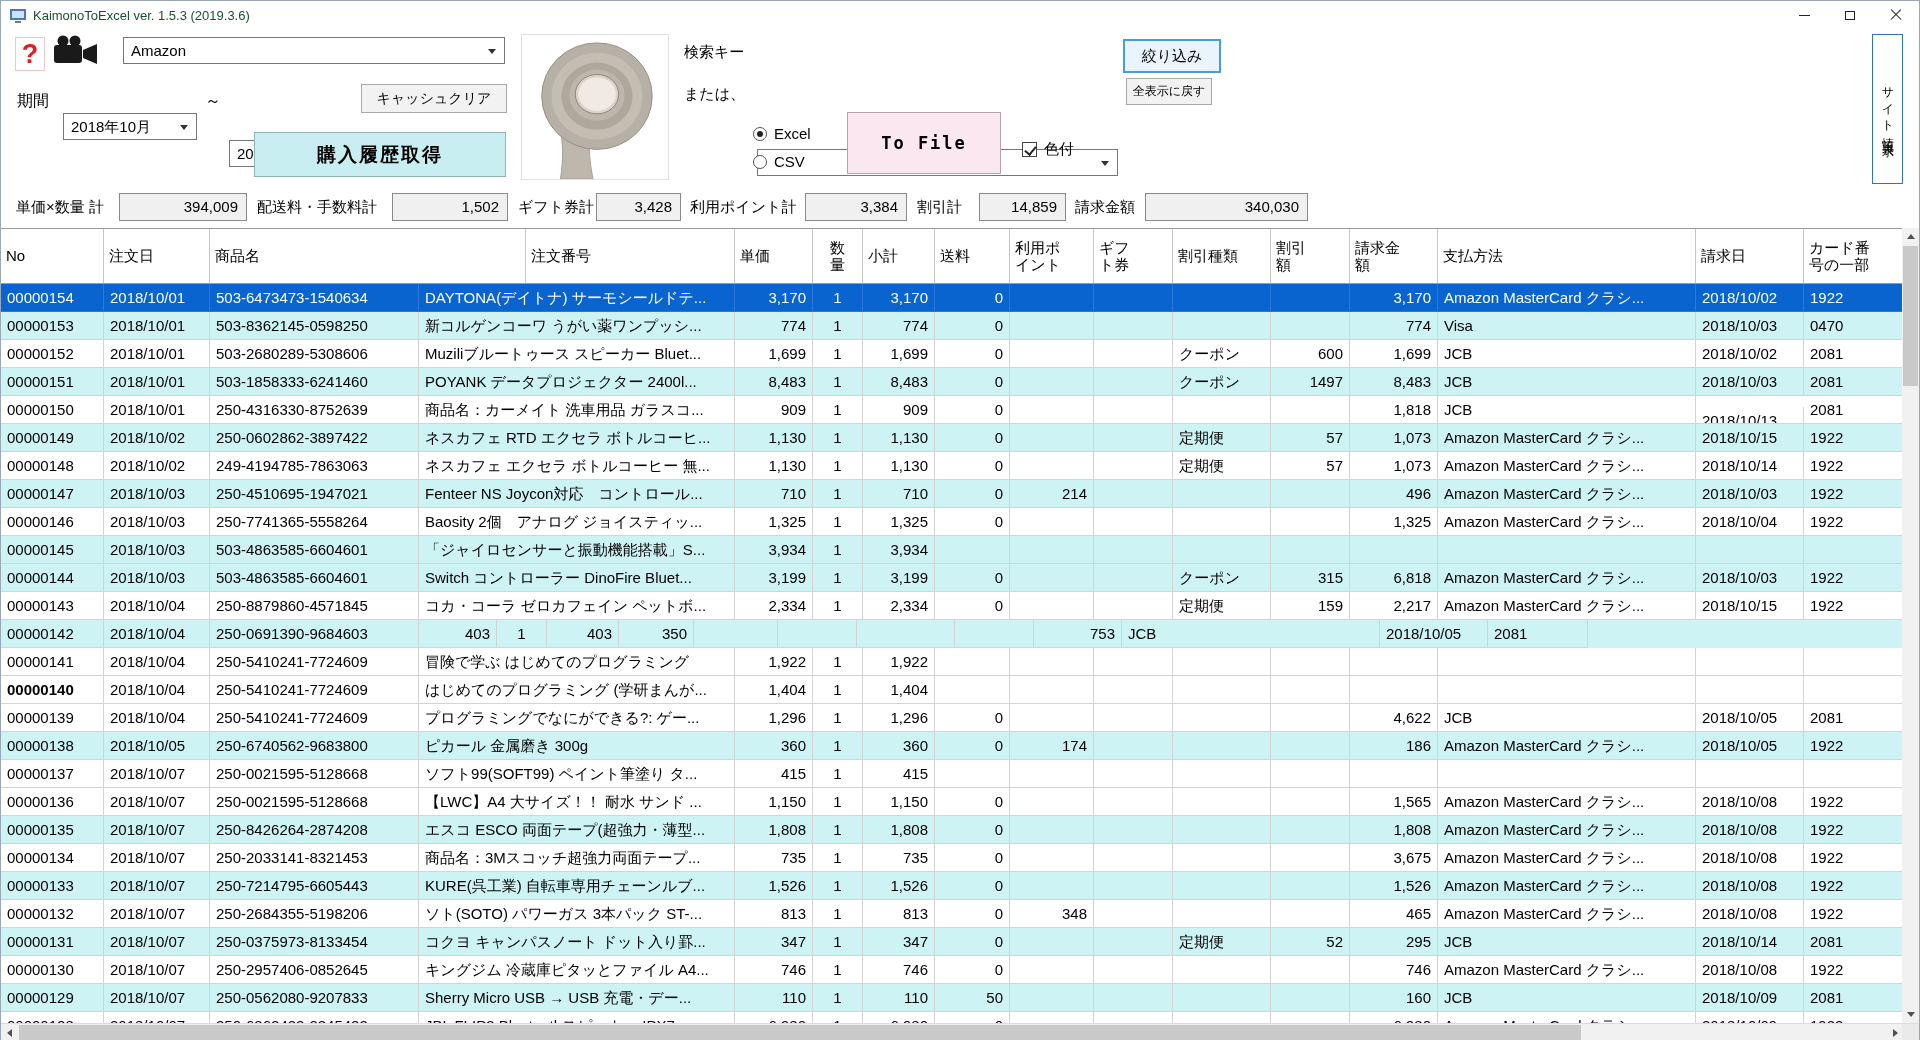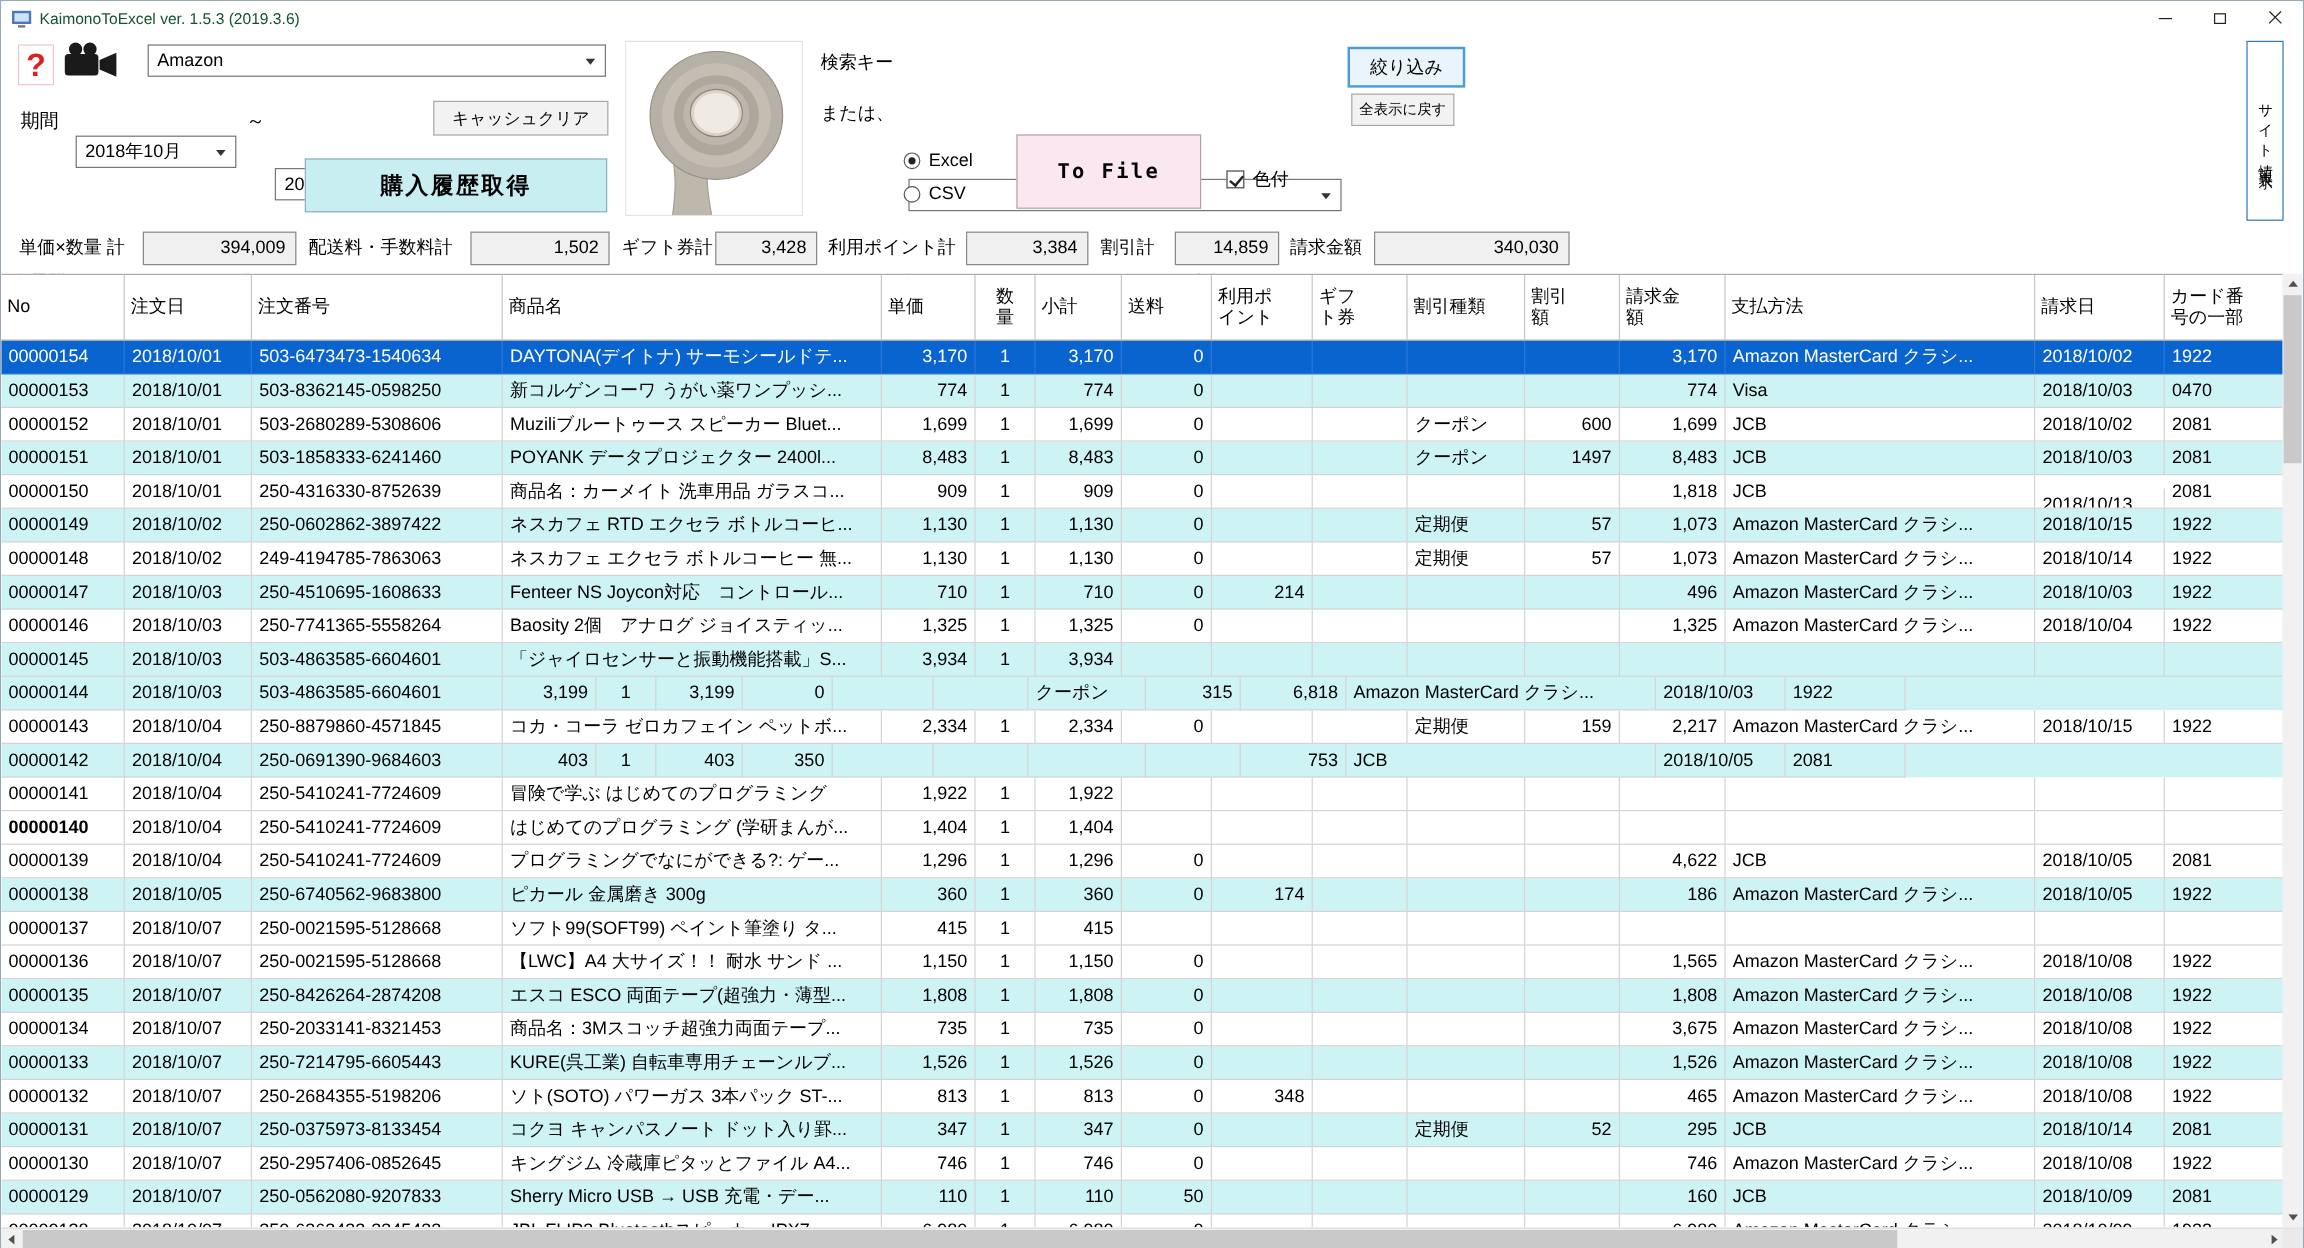--- a/index.html
+++ b/index.html
@@ -181,22 +181,22 @@
     <div class="sum-lbl" style="left:916px;">割引計</div>
     <div class="sum-box" style="left:978px;width:87px;">14,859</div>
     <div class="sum-lbl" style="left:1074px;">請求金額</div>
     <div class="sum-box" style="left:1144px;width:163px;">340,030</div>
   </div>
 
   <div class="table-area">
     <div class="thead" id="thead">
         <div class="hcell" style="width: 103px;">No</div>
         <div class="hcell" style="width: 106px;">注文日</div>
+        <div class="hcell" style="width: 316px;">商品名</div>
         <div class="hcell" style="width: 209px;">注文番号</div>
-        <div class="hcell" style="width: 316px;">商品名</div>
         <div class="hcell" style="width: 78px;">単価</div>
         <div class="hcell c" style="width: 50px;">数
 量</div>
         <div class="hcell" style="width: 72px;">小計</div>
         <div class="hcell" style="width: 75px;">送料</div>
         <div class="hcell" style="width: 84px;">利用ポ
 イント</div>
         <div class="hcell" style="width: 79px;">ギフ
 ト券</div>
         <div class="hcell" style="width: 98px;">割引種類</div>
@@ -332,21 +332,21 @@
           <div class="tcell l" style="width: 98px;">定期便</div>
           <div class="tcell r" style="width: 79px;">57</div>
           <div class="tcell r" style="width: 88px;">1,073</div>
           <div class="tcell l" style="width: 258px;">Amazon MasterCard クラシ...</div>
           <div class="tcell l" style="width: 108px;">2018/10/14</div>
           <div class="tcell l" style="width: 100px;">1922</div>
         </div>
         <div class="trow shade-cyan">
           <div class="tcell l" style="width: 103px;">00000147</div>
           <div class="tcell l" style="width: 106px;">2018/10/03</div>
-          <div class="tcell l" style="width: 209px;">250-4510695-1608633</div>
+          <div class="tcell l" style="width: 209px;">250-4510695-1947021</div>
           <div class="tcell l" style="width: 316px;">Fenteer NS Joycon対応　コントロール...</div>
           <div class="tcell r" style="width: 78px;">710</div>
           <div class="tcell c" style="width: 50px;">1</div>
           <div class="tcell r" style="width: 72px;">710</div>
           <div class="tcell r" style="width: 75px;">0</div>
           <div class="tcell r" style="width: 84px;">214</div>
           <div class="tcell r" style="width: 79px;"></div>
           <div class="tcell l" style="width: 98px;"></div>
           <div class="tcell r" style="width: 79px;"></div>
           <div class="tcell r" style="width: 88px;">496</div>
@@ -387,20 +387,21 @@
           <div class="tcell r" style="width: 79px;"></div>
           <div class="tcell r" style="width: 88px;"></div>
           <div class="tcell l" style="width: 258px;"></div>
           <div class="tcell l" style="width: 108px;"></div>
           <div class="tcell l" style="width: 100px;"></div>
         </div>
         <div class="trow shade-cyan">
           <div class="tcell l" style="width: 103px;">00000144</div>
           <div class="tcell l" style="width: 106px;">2018/10/03</div>
           <div class="tcell l" style="width: 209px;">503-4863585-6604601</div>
+          <div class="tcell l" style="width: 316px;">Switch コントローラー DinoFire Bluet...</div>
           <div class="tcell r" style="width: 78px;">3,199</div>
           <div class="tcell c" style="width: 50px;">1</div>
           <div class="tcell r" style="width: 72px;">3,199</div>
           <div class="tcell r" style="width: 75px;">0</div>
           <div class="tcell r" style="width: 84px;"></div>
           <div class="tcell r" style="width: 79px;"></div>
           <div class="tcell l" style="width: 98px;">クーポン</div>
           <div class="tcell r" style="width: 79px;">315</div>
           <div class="tcell r" style="width: 88px;">6,818</div>
           <div class="tcell l" style="width: 258px;">Amazon MasterCard クラシ...</div>

